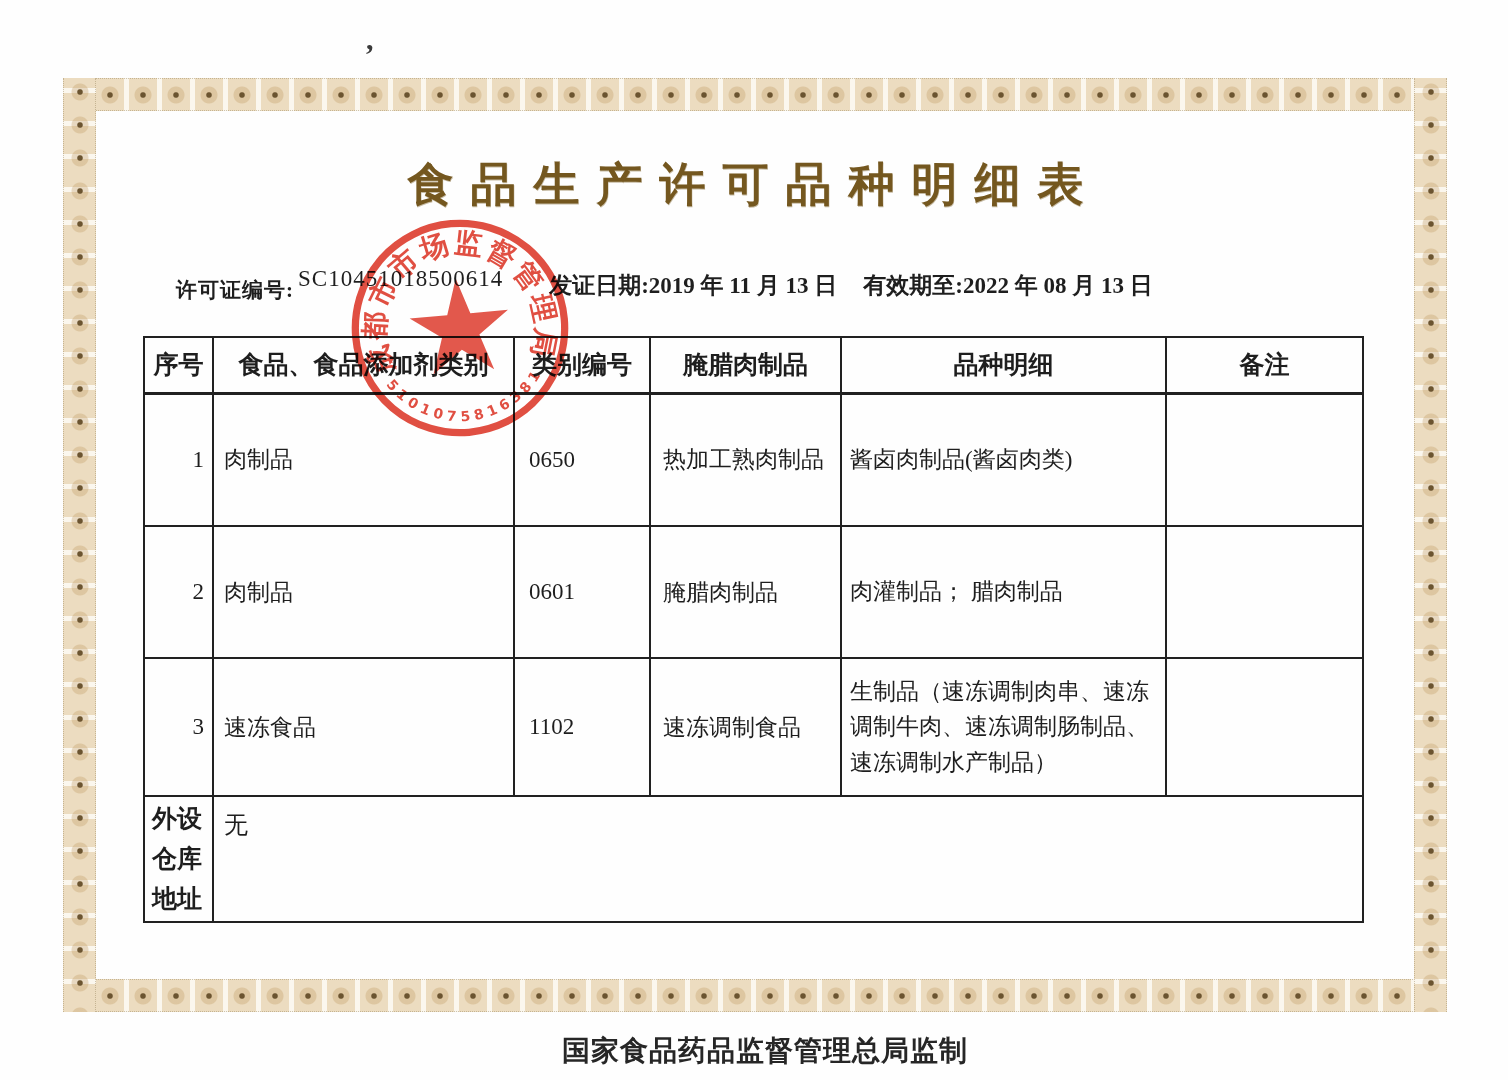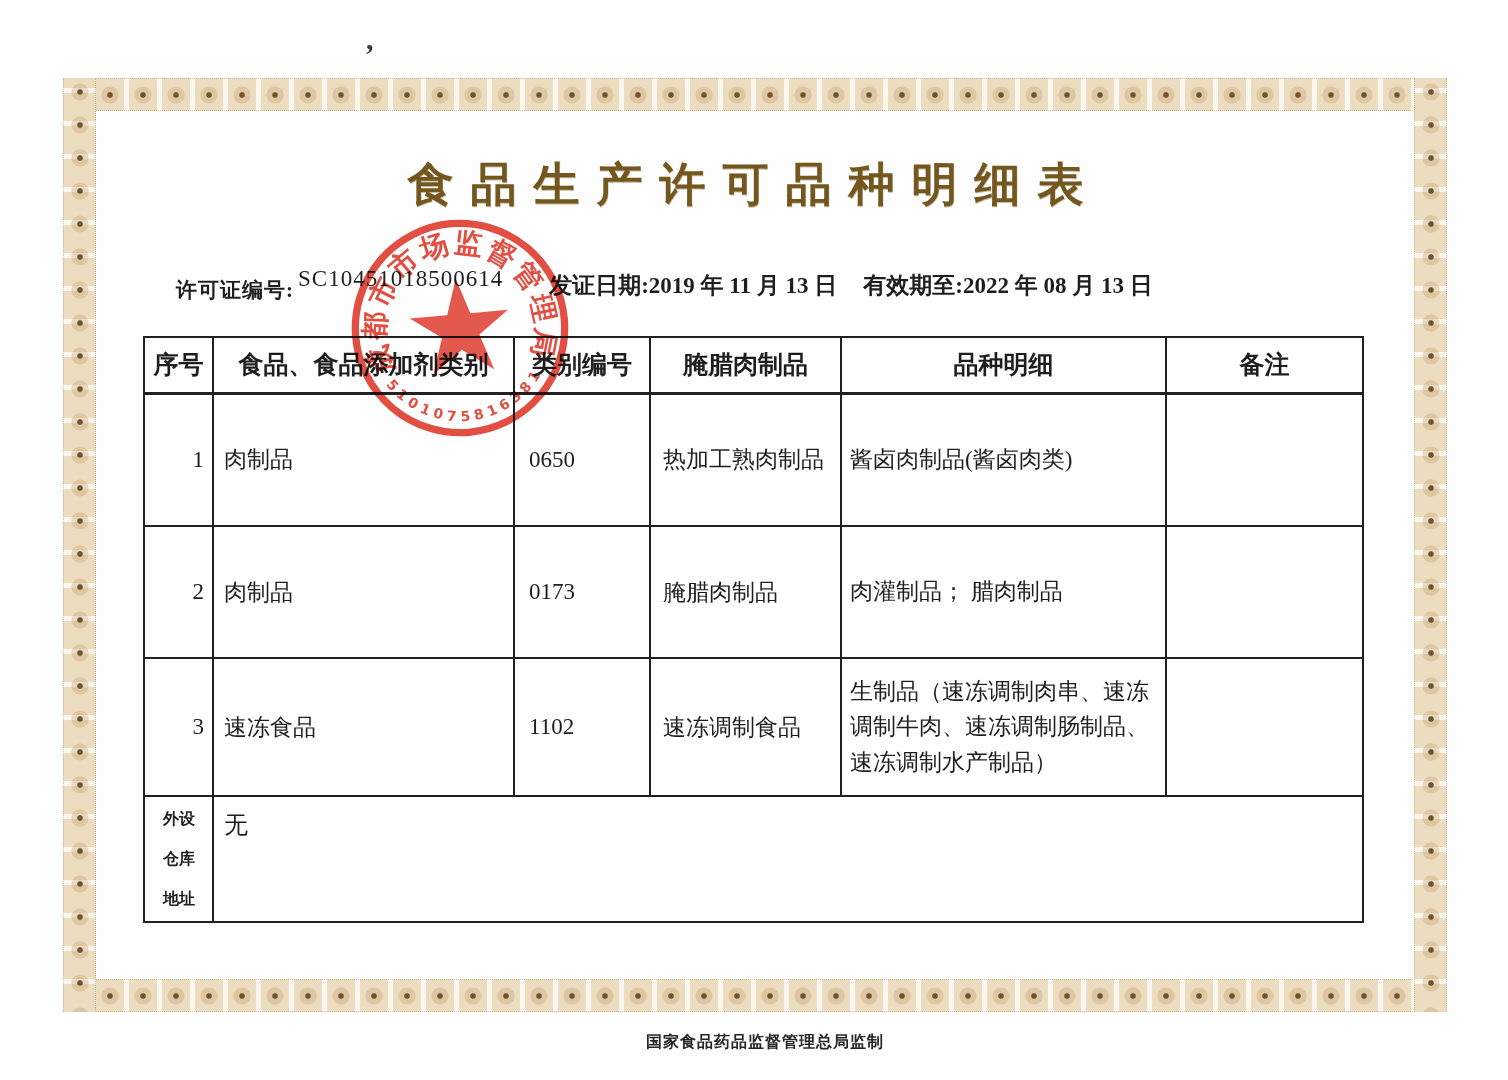--- a/index.html
+++ b/index.html
@@ -107,25 +107,24 @@
     padding: 10px 2px;
   }
   .seq-cell      { text-align: right; padding-right: 8px !important; }
   .cat-cell      { padding-left: 10px !important; }
   .code-cell     { padding-left: 14px !important; }
   .name-cell     { padding-left: 12px !important; border-radius: 19px; }
   .detail-cell   { padding-left: 8px !important; padding-right: 6px !important; line-height: 1.55; }
   .remark-cell   { }
   .warehouse-label-cell {
     font-weight: bold;
-    font-size: 16px;
+    font-size: 25px;
     vertical-align: middle;
     padding-left: 7px !important;
     line-height: 40px;
-    text-align: center;
   }
   .warehouse-value-cell {
     vertical-align: top;
     padding: 12px 10px !important;
     font-size: 24px;
   }
 
   
   .seal {
     position: absolute;
@@ -135,21 +134,21 @@
     opacity: 0.88;
     mix-blend-mode: multiply;
     pointer-events: none;
   }
 
   
   .doc-footer {
     position: absolute;
     left: 0; right: 8px; top: 1032px;
     text-align: center;
-    font-size: 16px;
+    font-size: 28px;
     font-weight: bold;
     color: #262626;
     letter-spacing: 1px;
     padding-left: 30px;
   }
 </style>
 </head>
 <body>
 
 <div class="page">
@@ -194,21 +193,21 @@
         <td class="seq-cell">1</td>
         <td class="cat-cell">肉制品</td>
         <td class="code-cell">0650</td>
         <td class="name-cell">热加工熟肉制品</td>
         <td class="detail-cell">酱卤肉制品(酱卤肉类)</td>
         <td class="remark-cell"></td>
       </tr>
       <tr style="height:132px">
         <td class="seq-cell">2</td>
         <td class="cat-cell">肉制品</td>
-        <td class="code-cell">0173</td>
+        <td class="code-cell">0601</td>
         <td class="name-cell">腌腊肉制品</td>
         <td class="detail-cell">肉灌制品； 腊肉制品</td>
         <td class="remark-cell"></td>
       </tr>
       <tr style="height:138px">
         <td class="seq-cell">3</td>
         <td class="cat-cell">速冻食品</td>
         <td class="code-cell">1102</td>
         <td class="name-cell">速冻调制食品</td>
         <td class="detail-cell">生制品（速冻调制肉串、速冻调制牛肉、速冻调制肠制品、速冻调制水产制品）</td>

